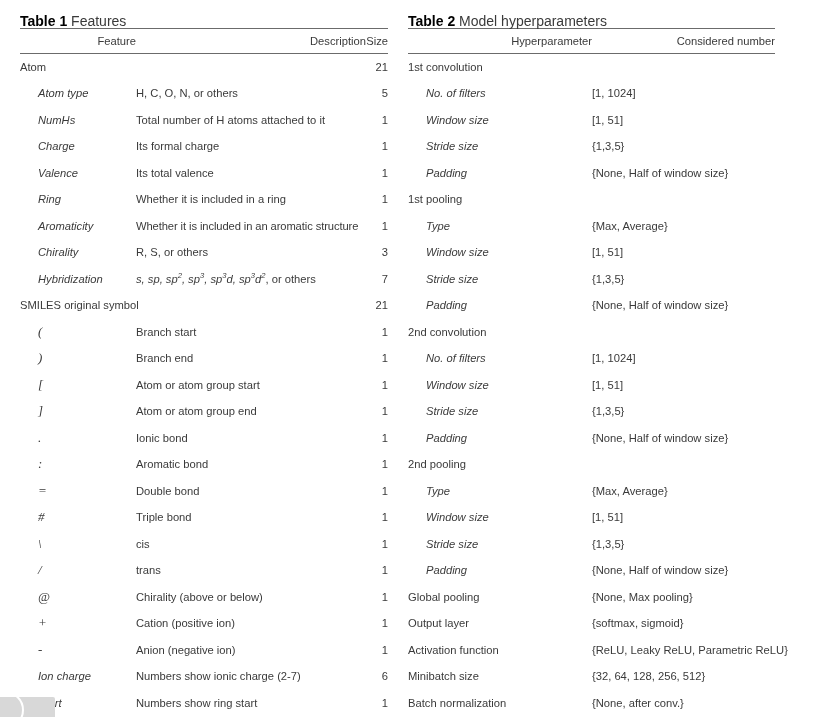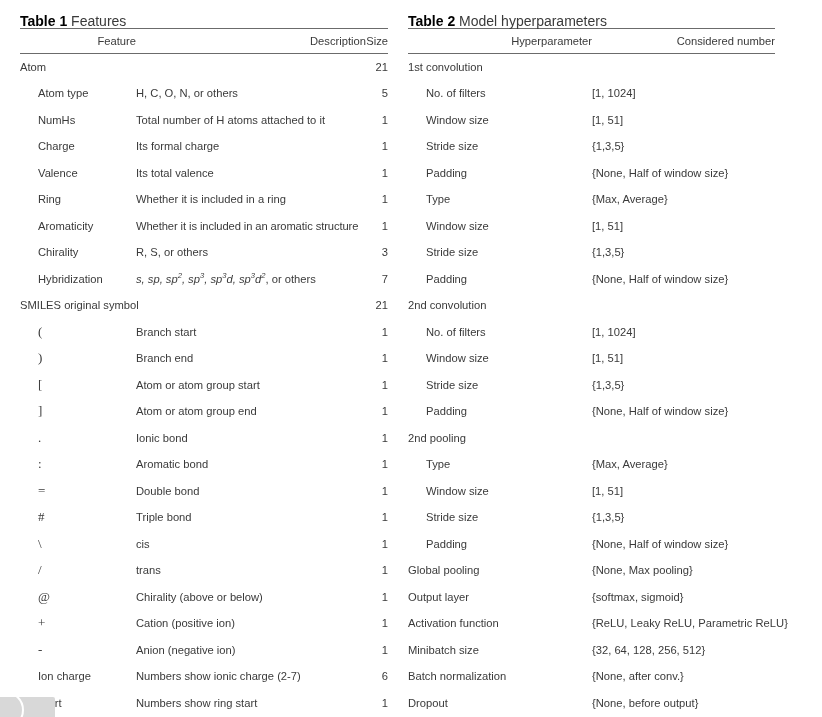--- a/index.html
+++ b/index.html
@@ -64,21 +64,21 @@
   }
 
   
   #table1 col.c-feature { width: 116px; }
   #table1 col.c-desc    { width: 230px; }
   #table1 col.c-size    { width: 22px; }
 
   #table1 .col-size, #table1 th.col-size { text-align: right; }
 
   .group-label { color: #3a3a3a; }
-  .indent { padding-left: 18px !important; }
+  .indent { padding-left: 18px !important; font-style: italic; }
 
   .sym {
     font-size: 13px;
     color: #3a3a3a;
     font-family: "Liberation Serif", serif;
   }
   .hyb { font-style: italic; }
   .hyb sup {
     font-size: 0.68em;
     vertical-align: super;
@@ -293,20 +293,24 @@
         </tr>
         <tr>
           <td class="indent">Stride size</td>
           <td>{1,3,5}</td>
         </tr>
         <tr>
           <td class="indent">Padding</td>
           <td>{None, Half of window size}</td>
         </tr>
         <tr>
+          <td class="group-label">1st pooling</td>
+          <td></td>
+        </tr>
+        <tr>
           <td class="indent">Type</td>
           <td>{Max, Average}</td>
         </tr>
         <tr>
           <td class="indent">Window size</td>
           <td>[1, 51]</td>
         </tr>
         <tr>
           <td class="indent">Stride size</td>
           <td>{1,3,5}</td>

